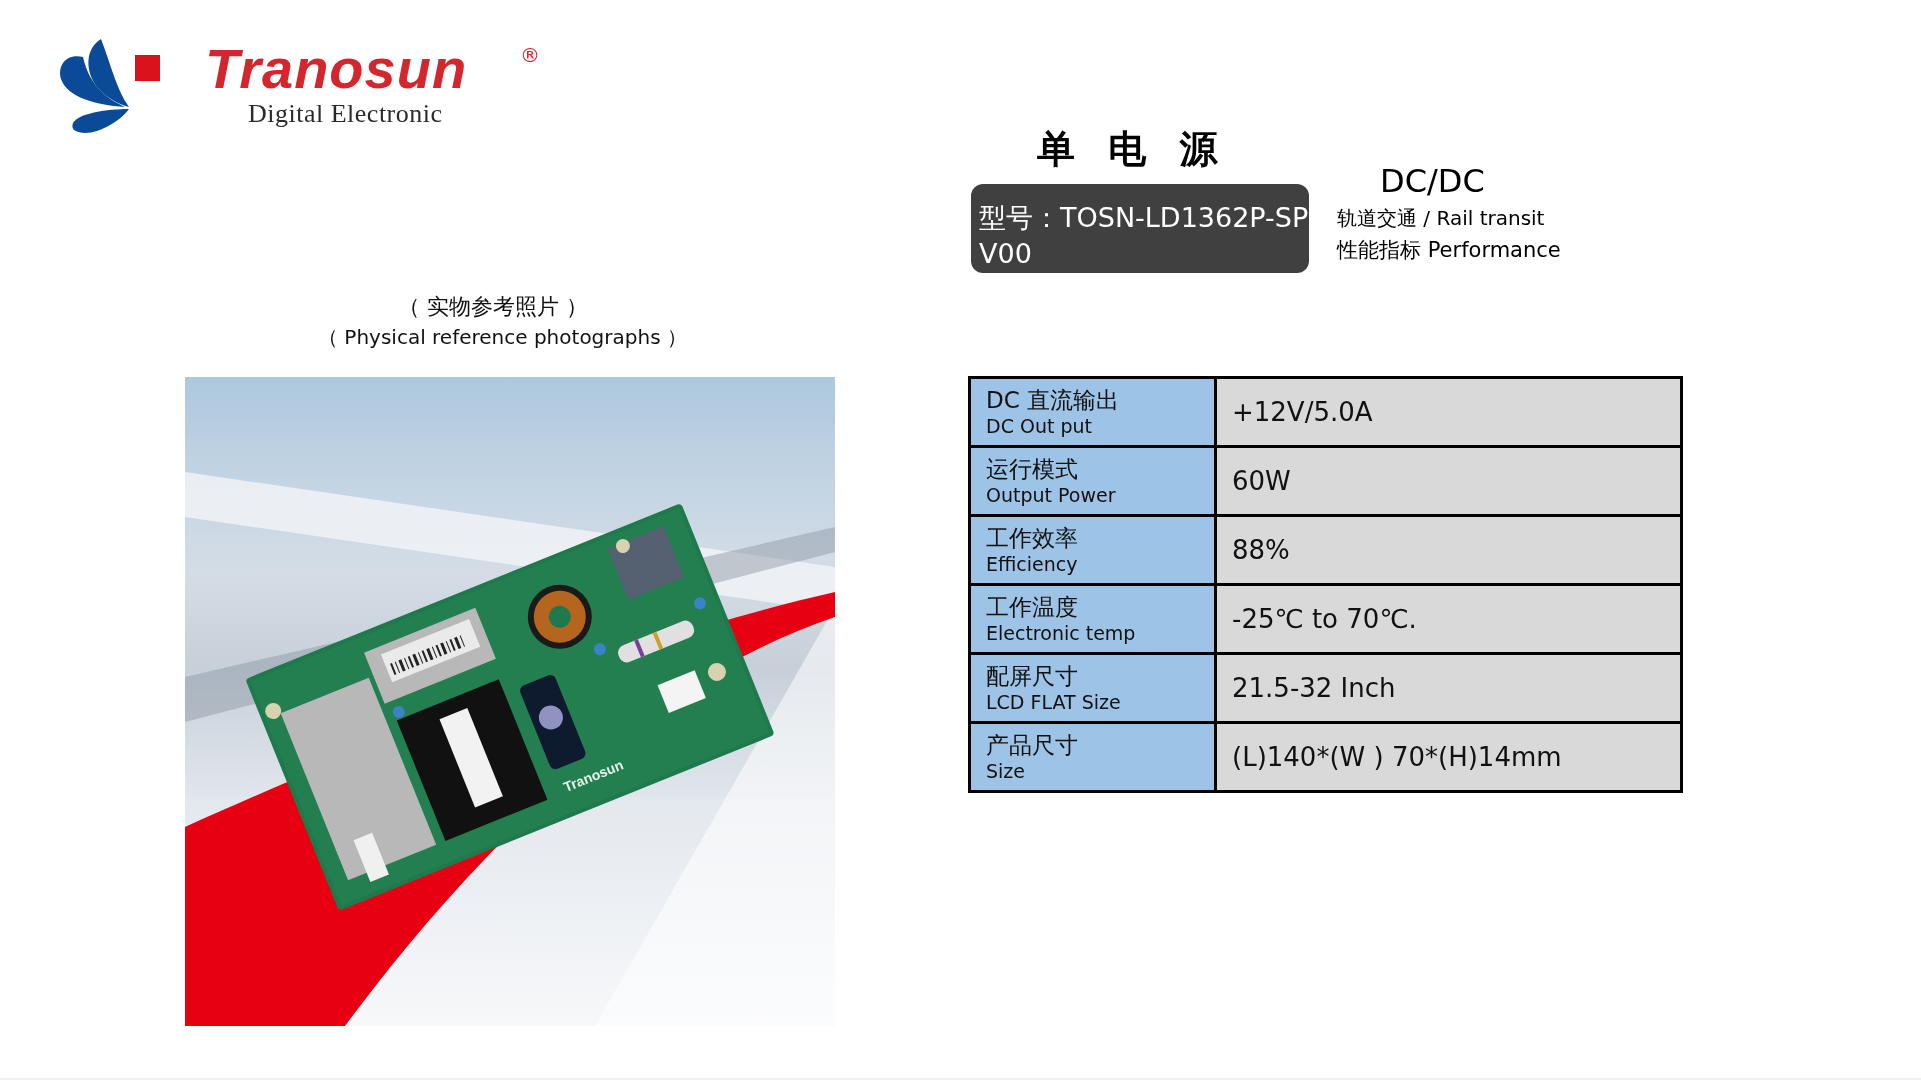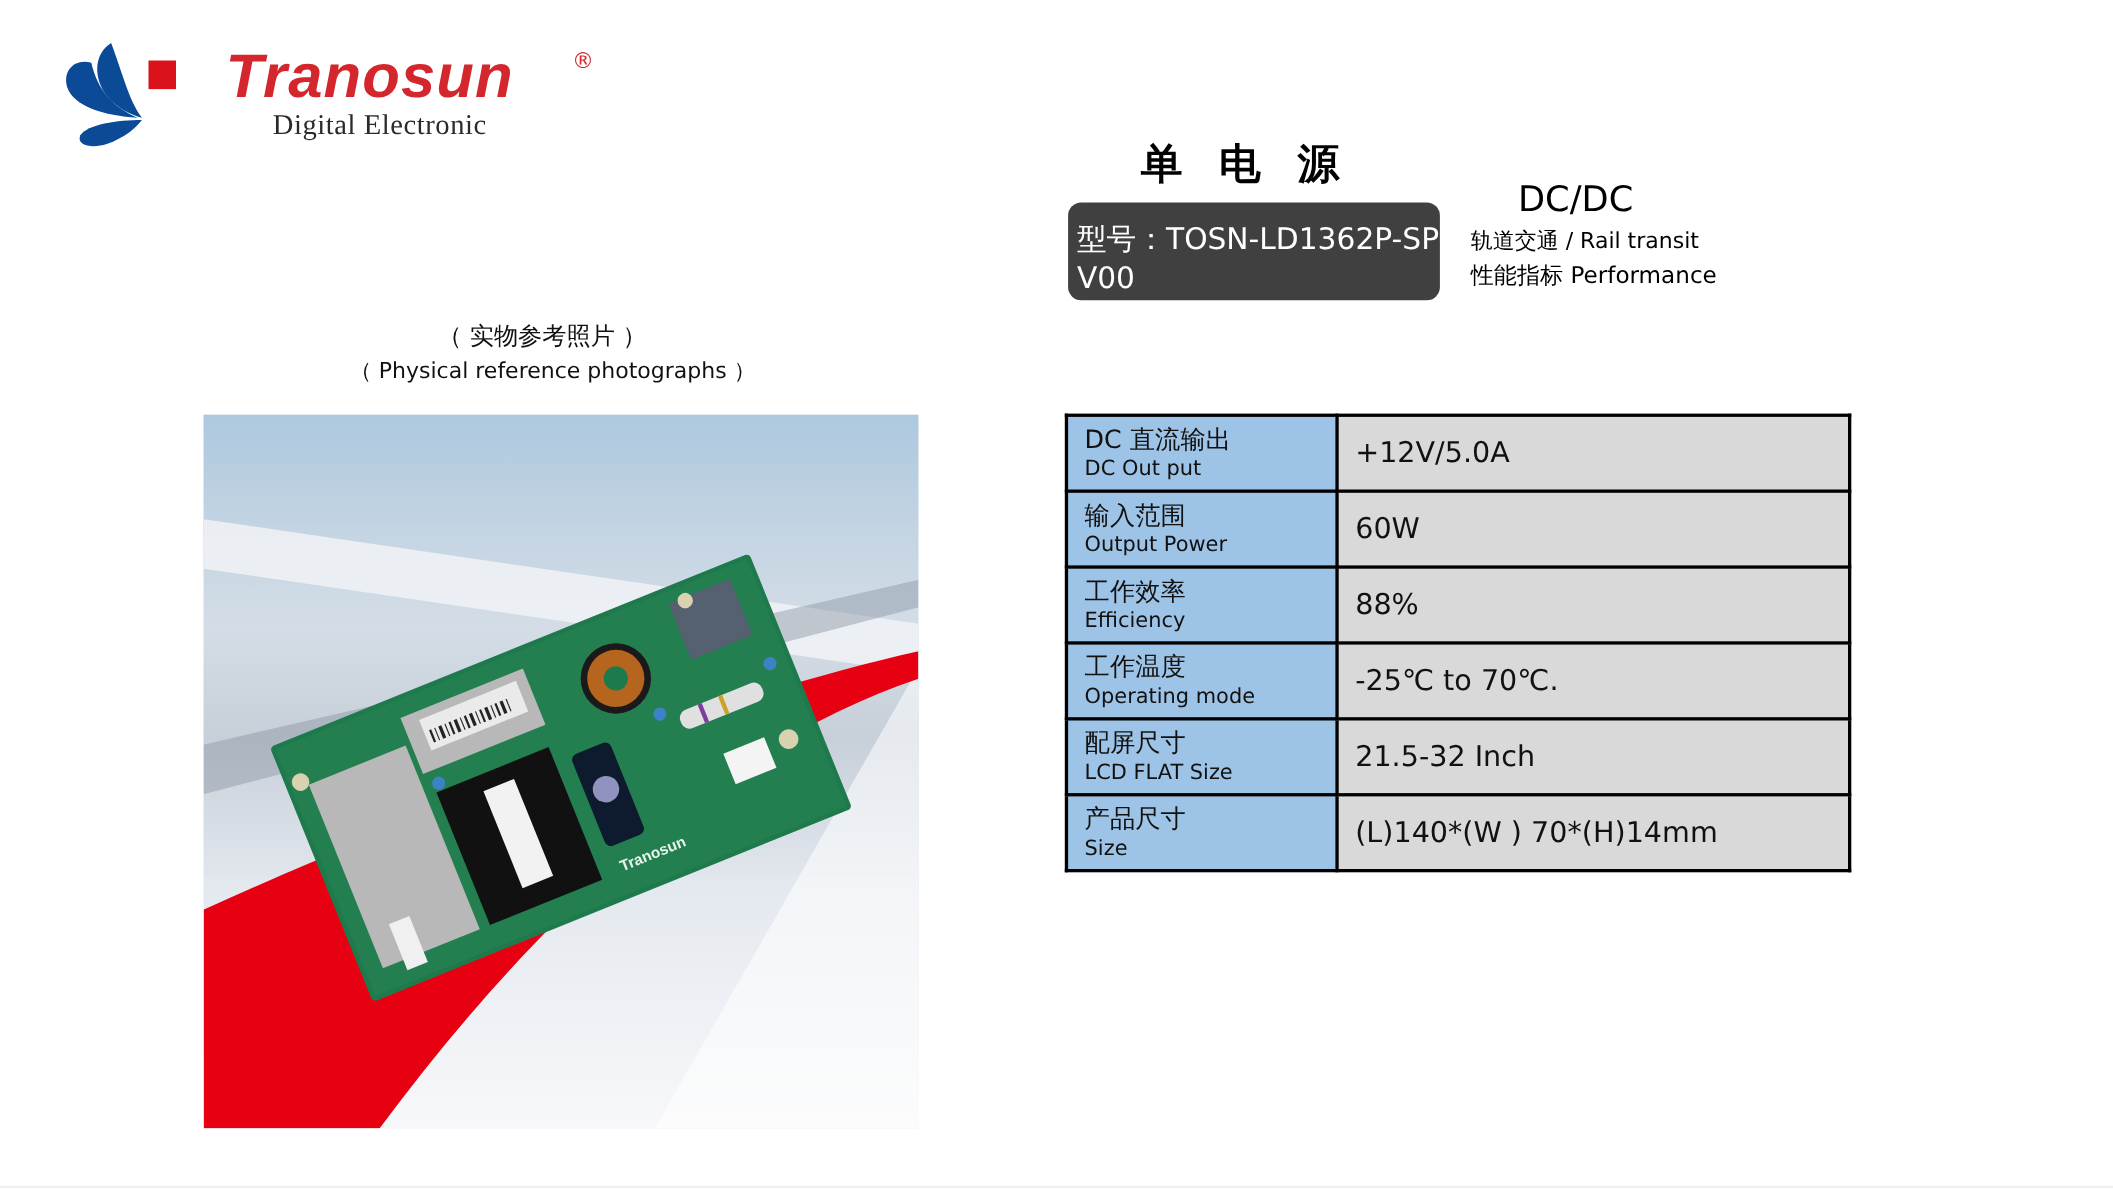--- a/index.html
+++ b/index.html
@@ -166,36 +166,36 @@
   <tbody>
     <tr>
       <td class="k">
           <span class="k-cn">DC 直流输出</span>
           <span class="k-en">DC Out put</span>
         </td>
       <td class="v">+12V/5.0A</td>
     </tr>
     <tr>
       <td class="k">
-          <span class="k-cn">输入范围</span>
+          <span class="k-cn">运行模式</span>
           <span class="k-en">Output Power</span>
         </td>
       <td class="v">60W</td>
     </tr>
     <tr>
       <td class="k">
           <span class="k-cn">工作效率</span>
           <span class="k-en">Efficiency</span>
         </td>
       <td class="v">88%</td>
     </tr>
     <tr>
       <td class="k">
           <span class="k-cn">工作温度</span>
-          <span class="k-en">Operating mode</span>
+          <span class="k-en">Electronic temp</span>
         </td>
       <td class="v"> -25℃ to 70℃.</td>
     </tr>
     <tr>
       <td class="k">
           <span class="k-cn">配屏尺寸</span>
           <span class="k-en">LCD FLAT Size</span>
         </td>
       <td class="v">21.5-32 Inch</td>
     </tr>

